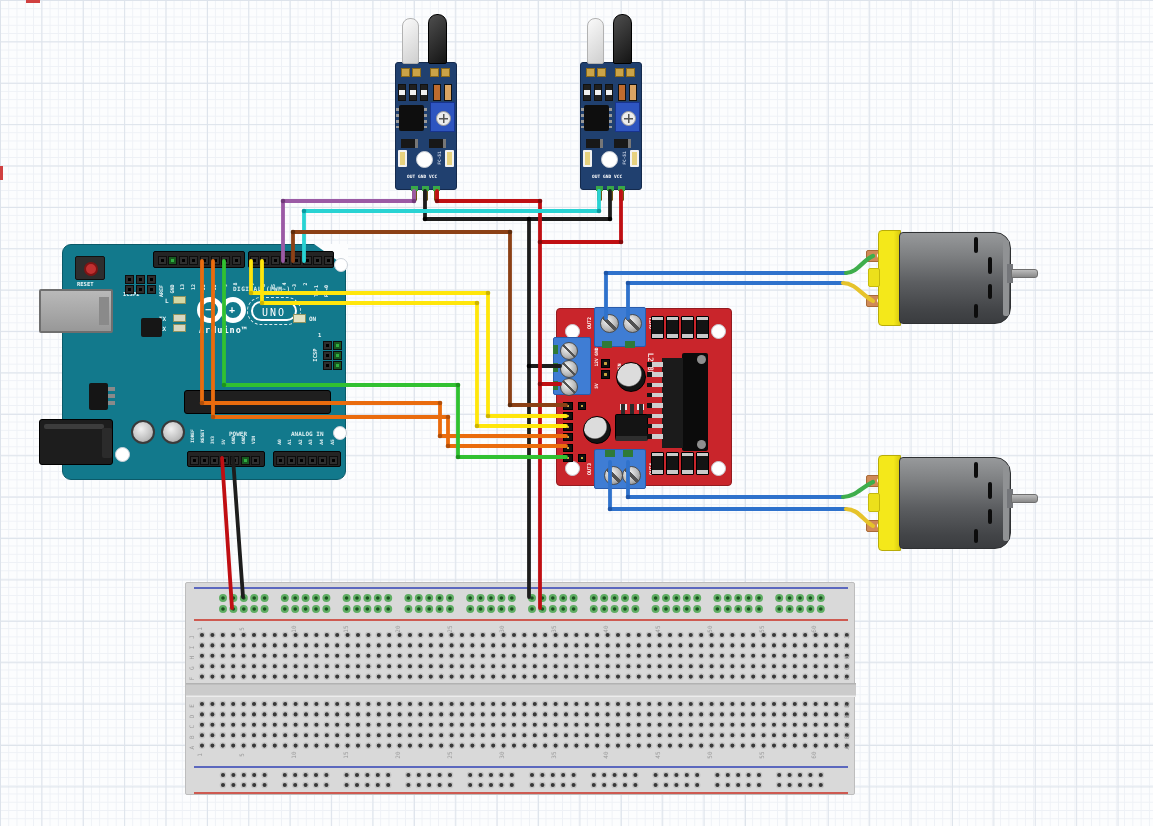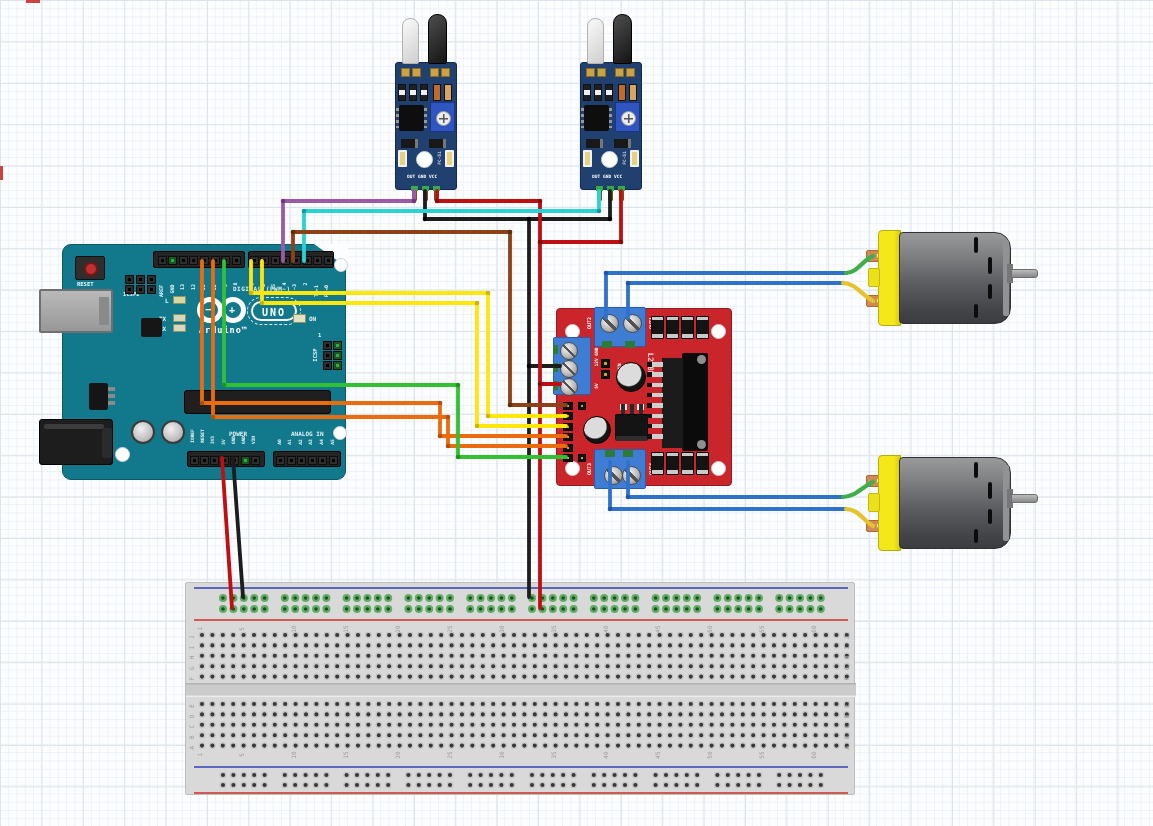--- a/index.html
+++ b/index.html
@@ -82,21 +82,21 @@
         <div class="pin" style="left: 64.1px; top: 4px;"></div>
         <div class="pin" style="left: 74.7px; top: 4px;"></div>
       </div>
     <span class="hlab" style="left:170px;top:40px;font-size:6px;color:#dff0f2;letter-spacing:0.5px;">DIGITAL (PWM~)</span>
 
     <div class="abs" style="left:134px;top:52px;width:26px;height:26px;border:5px solid #fff;border-radius:50%;"></div>
     <div class="abs" style="left:157px;top:52px;width:26px;height:26px;border:5px solid #fff;border-radius:50%;"></div>
     <span class="hlab" style="left:142px;top:59px;font-size:10px;color:#fff;">−</span>
     <span class="hlab" style="left:166px;top:59px;font-size:10px;color:#fff;">+</span>
     <div class="abs" style="left:184px;top:52px;width:54px;height:28px;border:1px dashed rgba(255,255,255,.85);border-radius:14px;"></div>
-    <div class="abs" style="left:188px;top:56px;width:46px;height:20px;border:2px solid #fff;border-radius:11px;text-align:center;line-height:19px;font-size:10px;font-weight:bold;color:#fff;letter-spacing:2px;">
+    <div class="abs" style="left:188px;top:56px;width:46px;height:20px;border:2px solid #fff;border-radius:11px;text-align:center;line-height:19px;font-size:10px;font-weight:normal;color:#fff;letter-spacing:2px;">
       <span>UNO</span></div>
     <span class="hlab" style="left:136px;top:80px;font-size:8.5px;color:#fff;letter-spacing:1px;">Arduino™</span>
 
     <span class="hlab" style="left:102px;top:52px;font-size:6px;color:#e9f4f6;">L</span>
     <div class="abs" style="left:110px;top:51px;width:13px;height:8px;background:#d3d8a5;border:1px solid #8e935f;"></div>
     <span class="hlab" style="left:96px;top:70px;font-size:6px;color:#e9f4f6;">TX</span>
     <div class="abs" style="left:110px;top:69px;width:13px;height:8px;background:#d8d8c2;border:1px solid #8e935f;"></div>
     <span class="hlab" style="left:96px;top:80px;font-size:6px;color:#e9f4f6;">RX</span>
     <div class="abs" style="left:110px;top:79px;width:13px;height:8px;background:#d8d8c2;border:1px solid #8e935f;"></div>
     <div class="abs" style="left:78px;top:73px;width:21px;height:19px;background:#161616;border-radius:2px;"></div>

